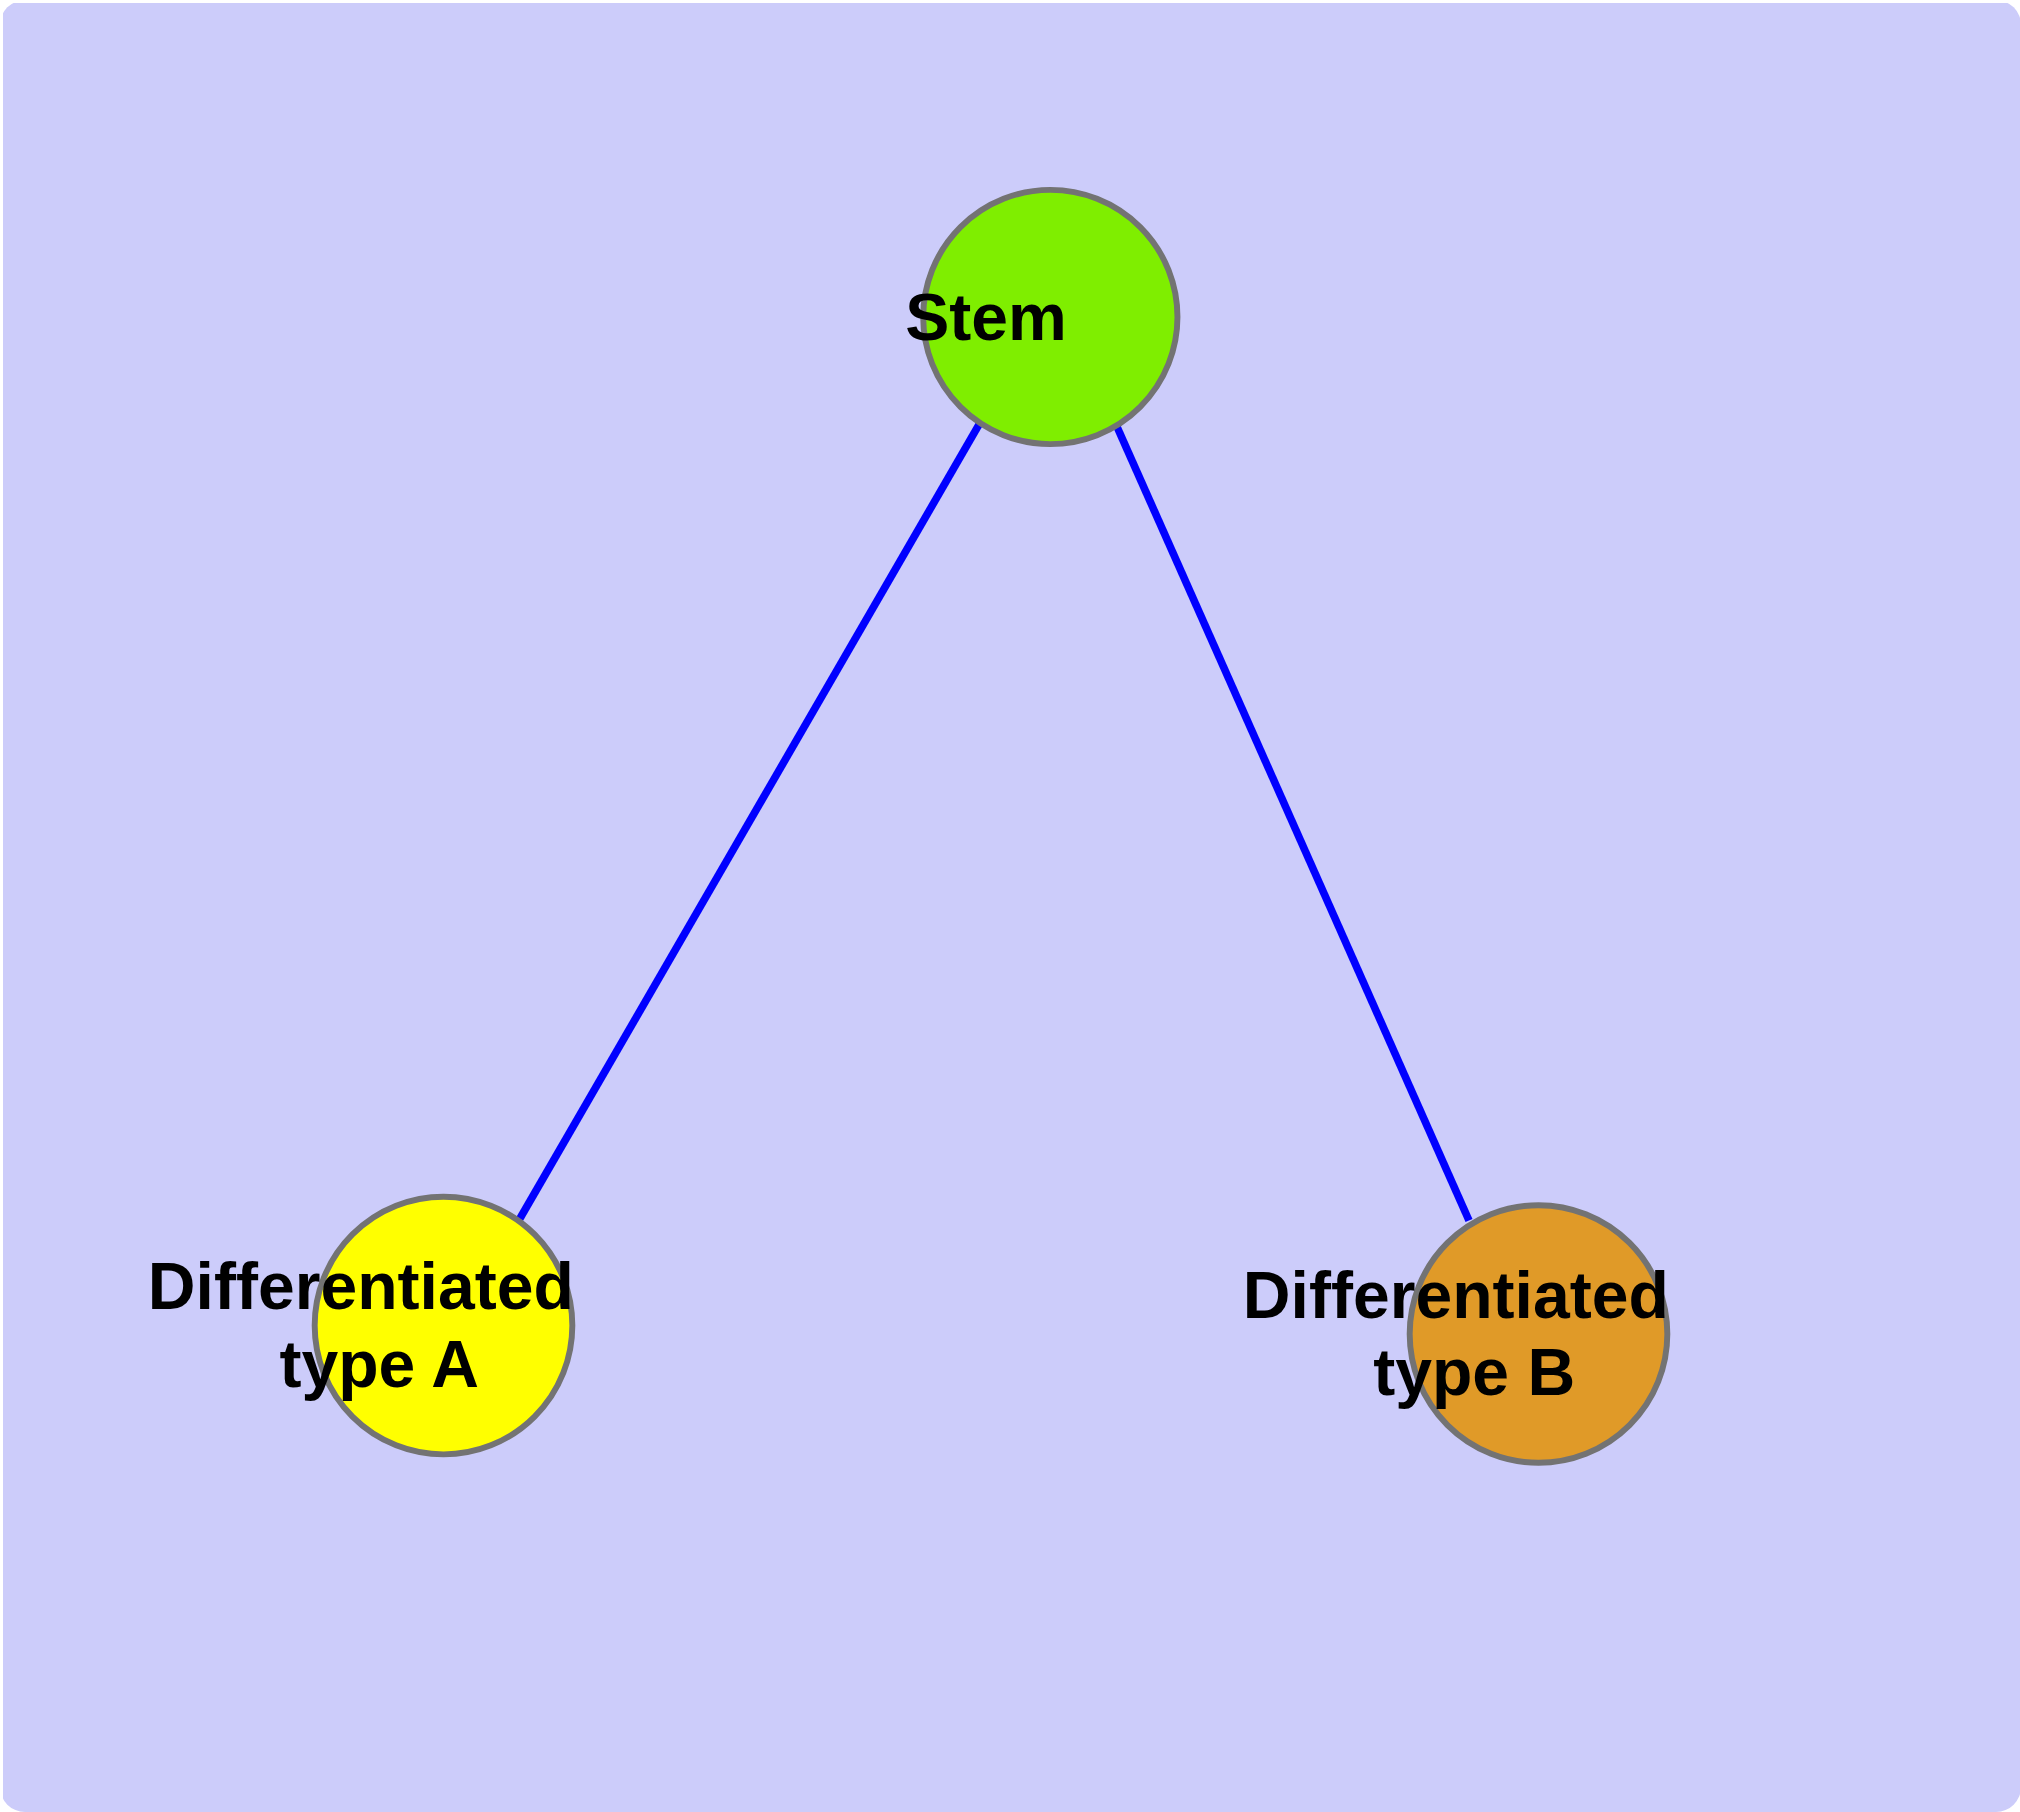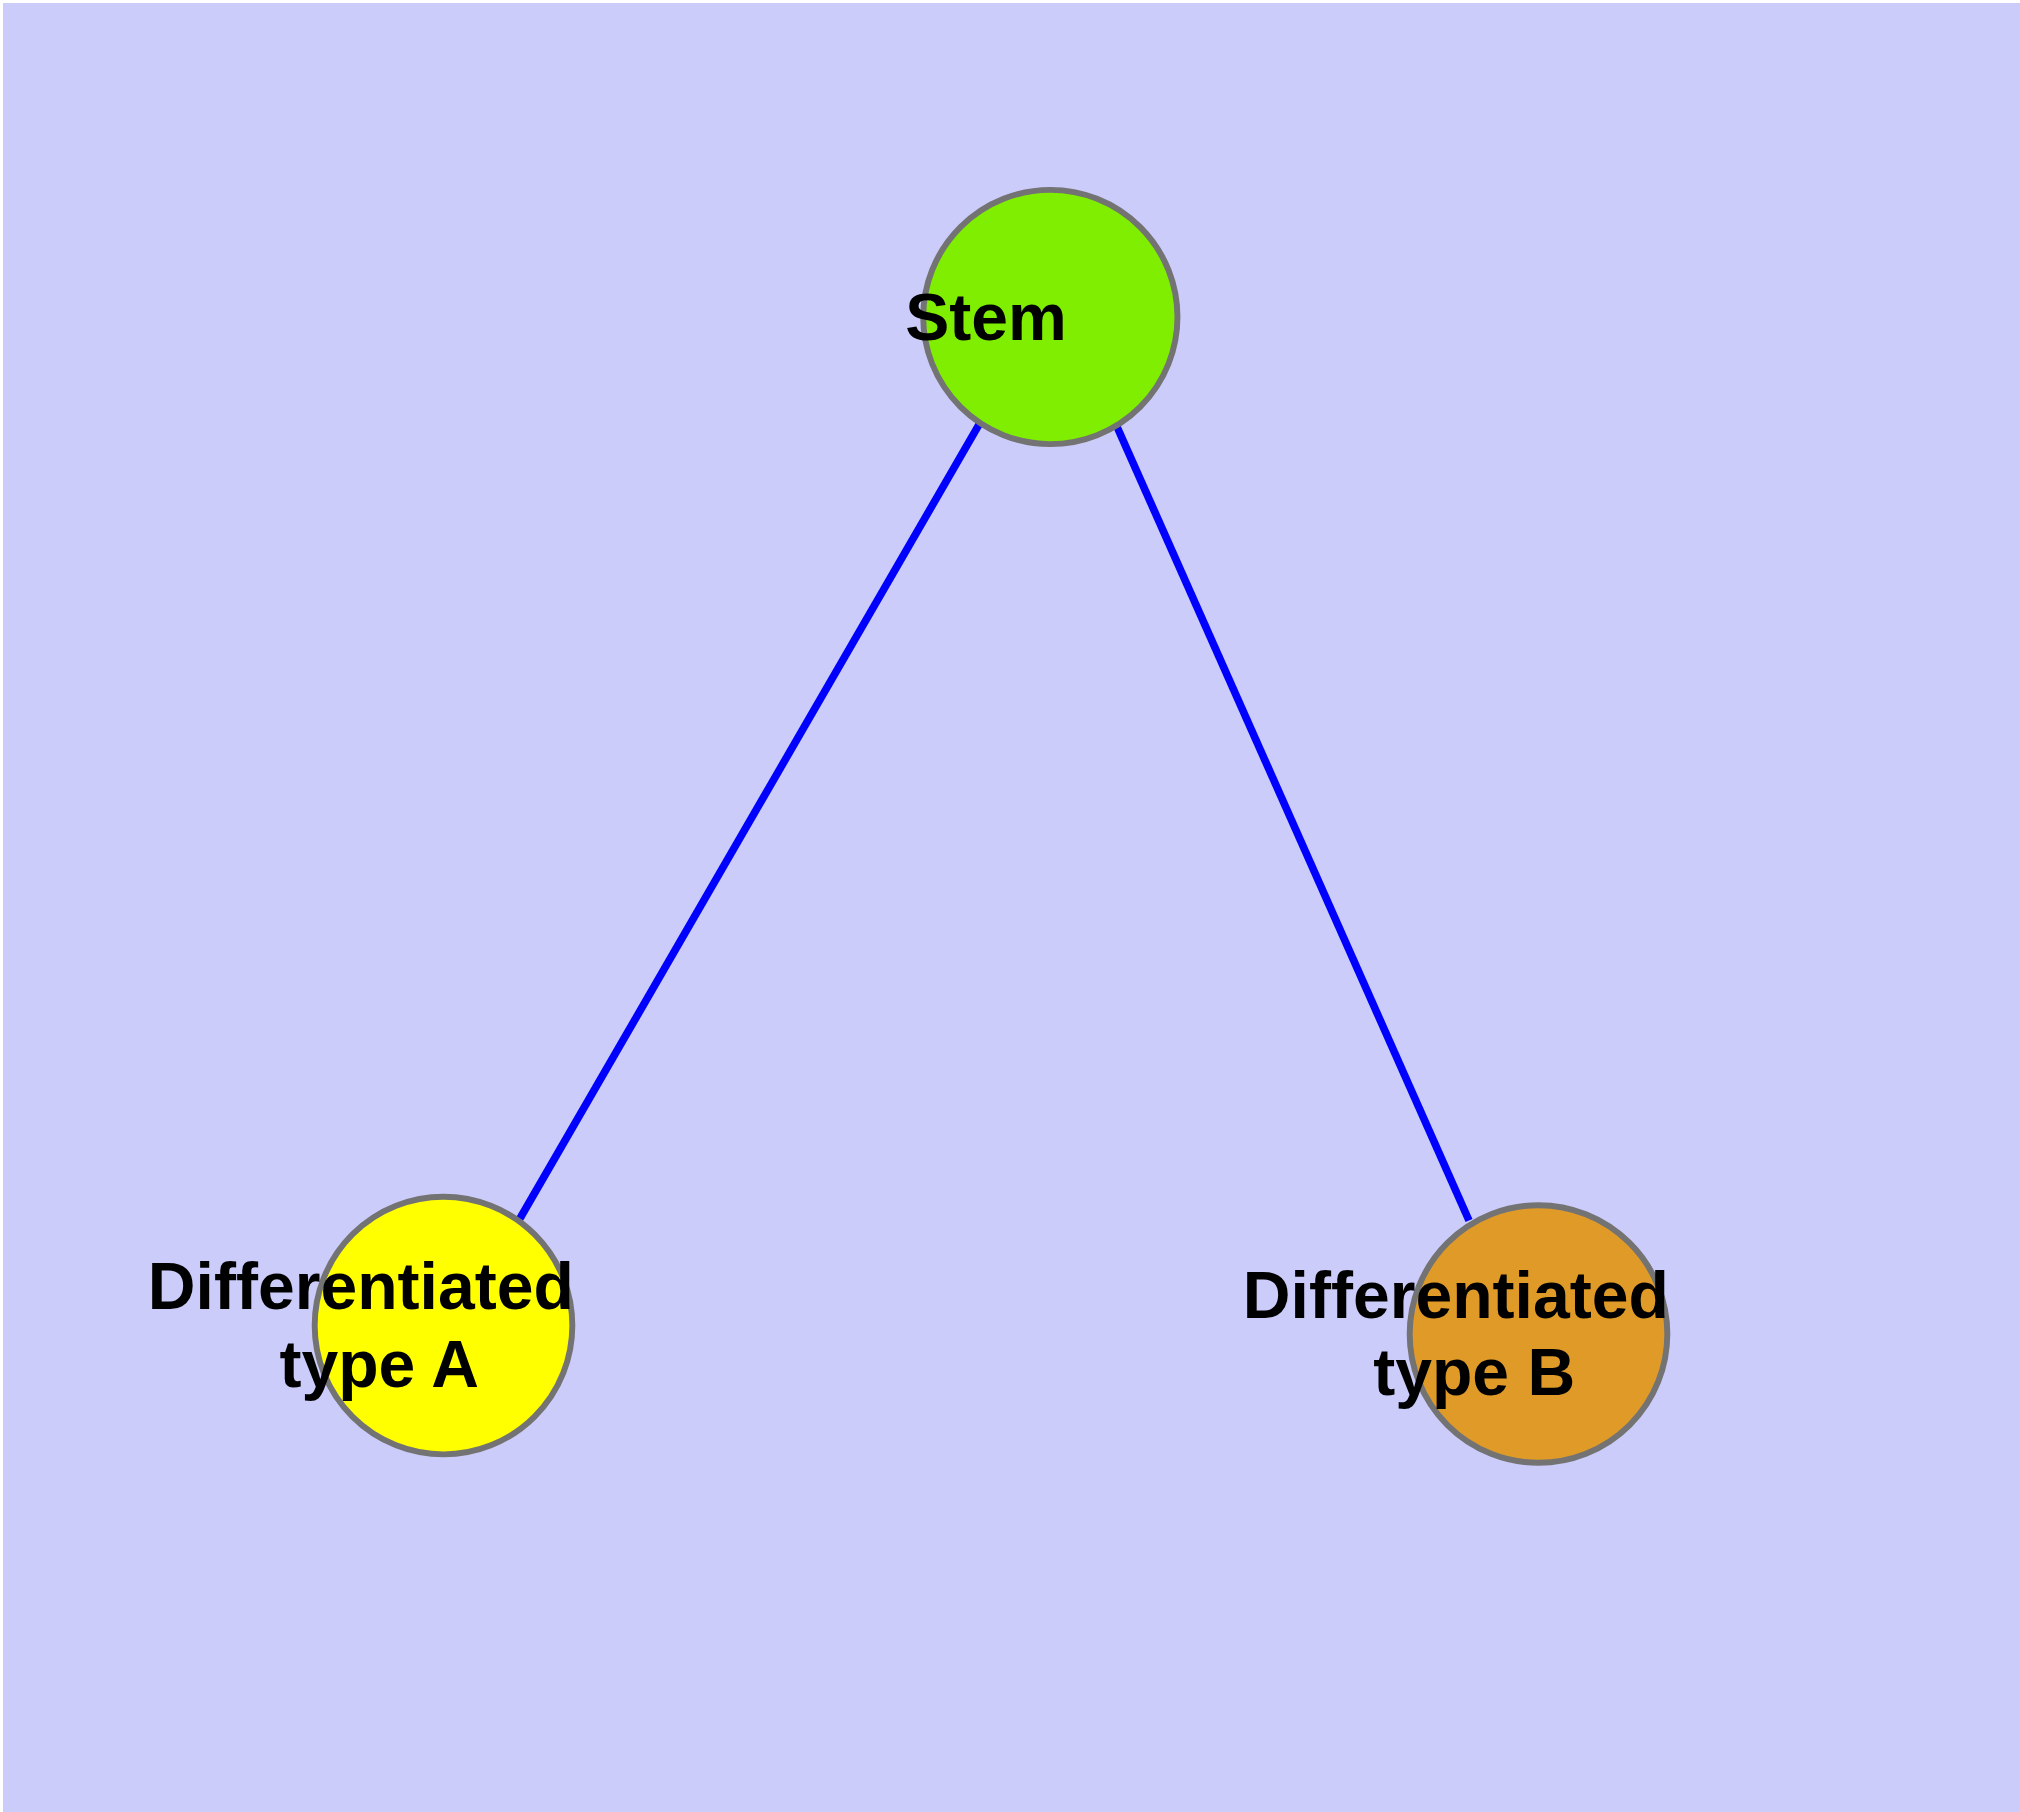--- a/index.html
+++ b/index.html
@@ -36,21 +36,21 @@
     font-weight: bold;
     fill: #000000;
     text-anchor: middle;
     dominant-baseline: middle;
     white-space: pre;
   }
 </style>
 </head>
 <body>
 
-<div id="canvas" style="background: rgb(255, 255, 255); width: 2021px; height: 1812px;">
+<div id="canvas" style="background: rgb(255, 255, 255); width: 2021px; height: 1812px; border-radius: 25px;">
 
   <div id="plot-background" style="background: rgb(204, 204, 250);"></div>
 
   <svg id="graph-svg" viewBox="0 0 2384 2138" style="width: 2021px; height: 1812px;">
 
     <g>
       <line x1="1156" y1="499" x2="613" y2="1438" class="graph-edge" stroke="#0000ff" stroke-width="9" stroke-linecap="butt"></line>
       <line class="graph-edge" x1="1317" y1="502" x2="1733" y2="1440" stroke="#0000ff" stroke-width="9" stroke-linecap="butt"></line>
     </g>
 

